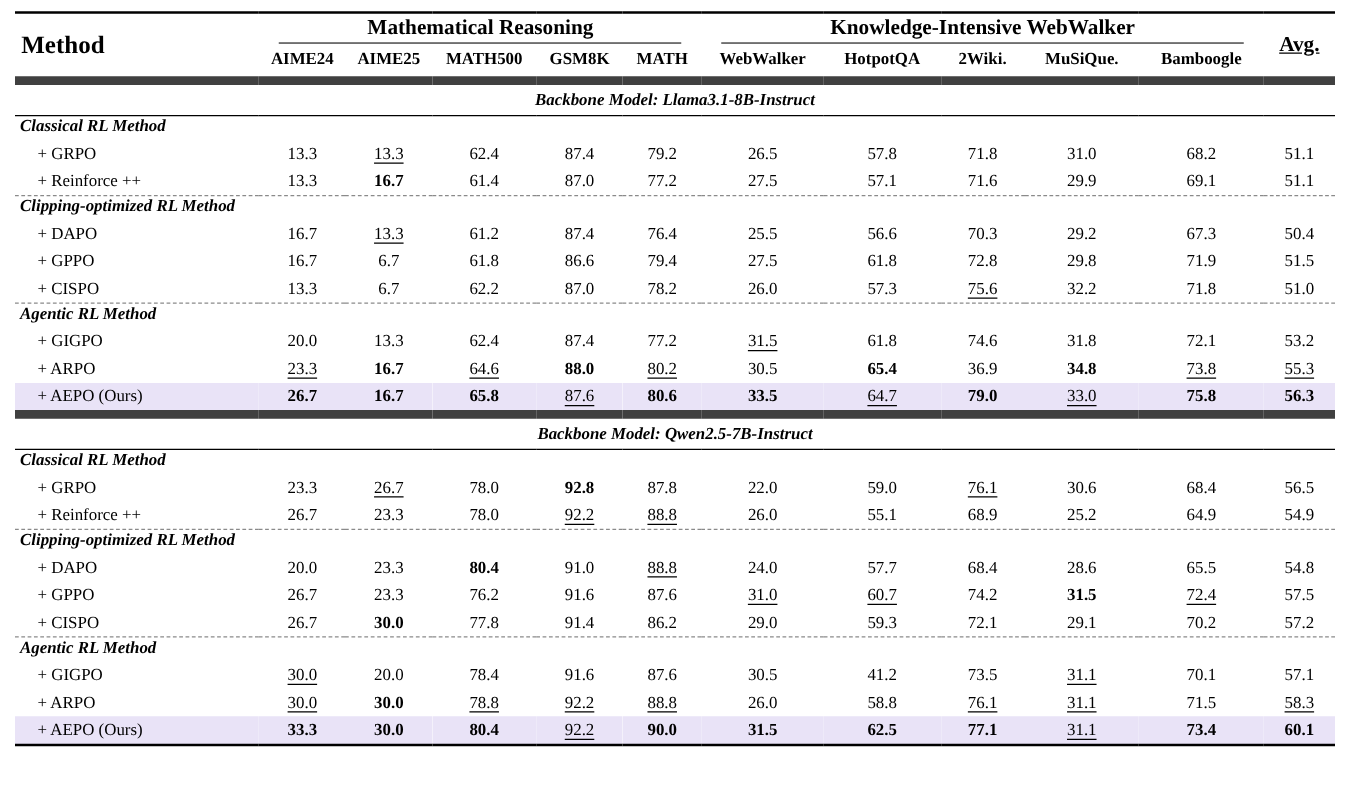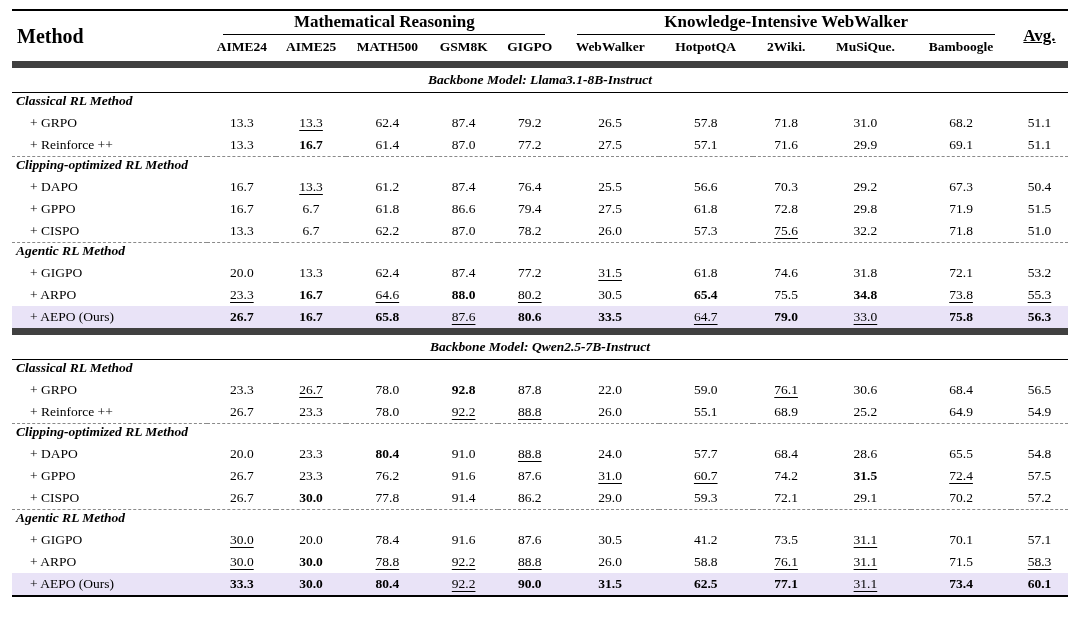--- a/index.html
+++ b/index.html
@@ -108,21 +108,21 @@
         <th colspan="5" class="span-h" data-name="knowledge-reasoning-group-header">
           <div class="cmid" data-name="knowledge-reasoning-group-label">Knowledge-Intensive WebWalker</div>
         </th>
         <th rowspan="2" class="avg-h" data-name="avg-column-header">Avg.</th>
       </tr>
       <tr data-name="sub-header-row">
           <th data-name="column-header-aime24">AIME24</th>
           <th data-name="column-header-aime25">AIME25</th>
           <th data-name="column-header-math500">MATH500</th>
           <th data-name="column-header-gsm8k">GSM8K</th>
-          <th data-name="column-header-math">GIGPO</th>
+          <th data-name="column-header-math">MATH</th>
           <th data-name="column-header-webwalker">WebWalker</th>
           <th data-name="column-header-hotpotqa">HotpotQA</th>
           <th data-name="column-header-2wiki">2Wiki.</th>
           <th data-name="column-header-musique">MuSiQue.</th>
           <th data-name="column-header-bamboogle">Bamboogle</th>
         </tr>
     </thead>
     <tbody data-name="table-body">
         <tr class="section-title-row" data-name="section-title-row">
           <td colspan="12" data-name="section-title">Backbone Model: Llama3.1-8B-Instruct</td>
@@ -222,21 +222,21 @@
         </tr>
         <tr class="data-row" data-name="table-row">
           <td class="method-cell" data-name="method-cell">+ ARPO</td>
           <td class="u" data-name="metric-cell">23.3</td>
           <td class="b" data-name="metric-cell">16.7</td>
           <td class="u" data-name="metric-cell">64.6</td>
           <td class="b" data-name="metric-cell">88.0</td>
           <td class="u" data-name="metric-cell">80.2</td>
           <td data-name="metric-cell">30.5</td>
           <td class="b" data-name="metric-cell">65.4</td>
-          <td data-name="metric-cell">75.5</td>
+          <td data-name="metric-cell">36.9</td>
           <td class="b" data-name="metric-cell">34.8</td>
           <td class="u" data-name="metric-cell">73.8</td>
           <td class="u" data-name="avg-cell">55.3</td>
         </tr>
         <tr class="data-row highlight" data-name="table-row">
           <td class="method-cell" data-name="method-cell">+ AEPO (Ours)</td>
           <td class="b" data-name="metric-cell">26.7</td>
           <td class="b" data-name="metric-cell">16.7</td>
           <td class="b" data-name="metric-cell">65.8</td>
           <td class="u" data-name="metric-cell">87.6</td>

